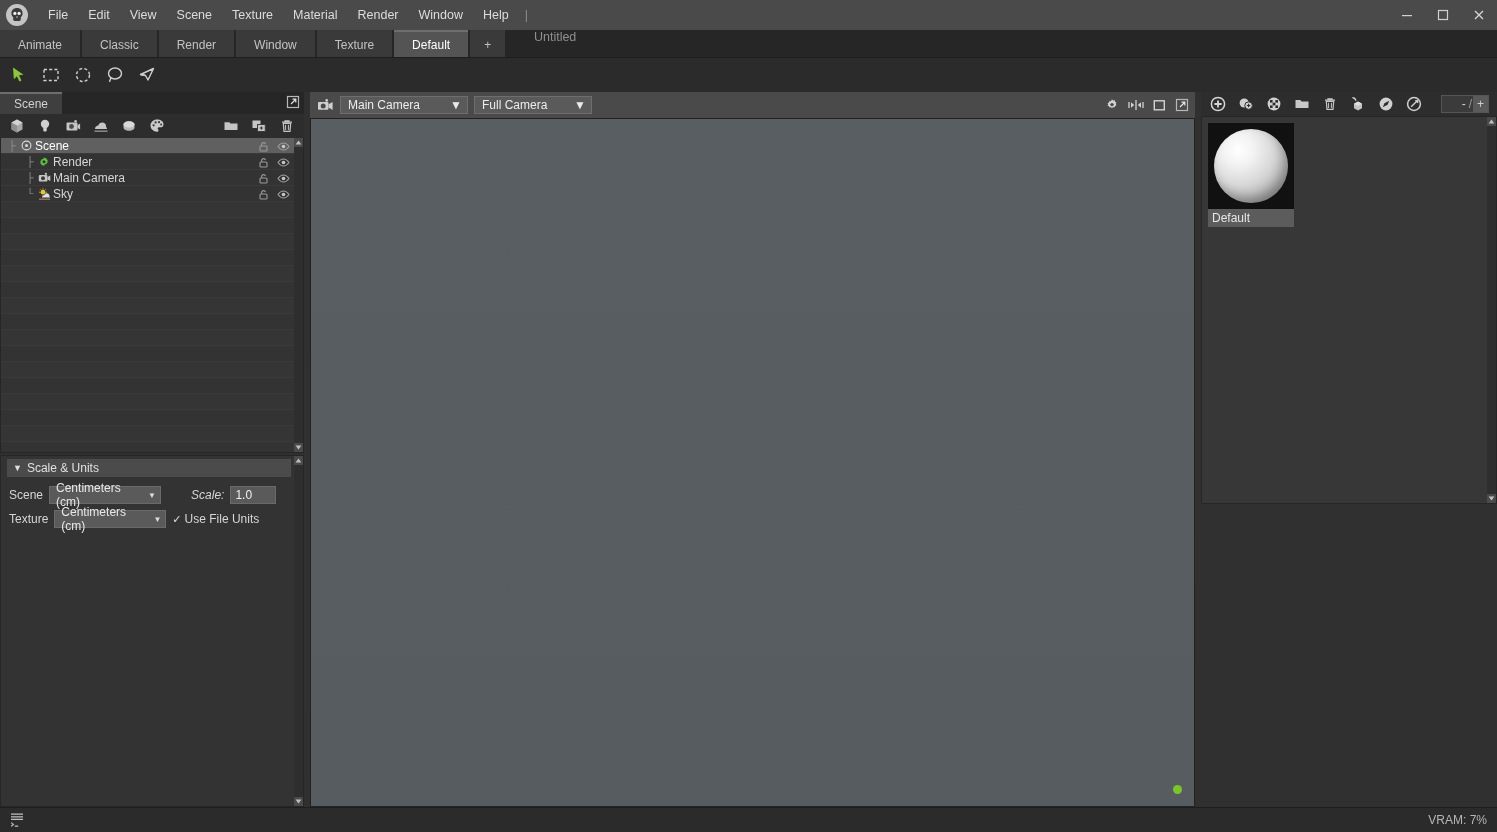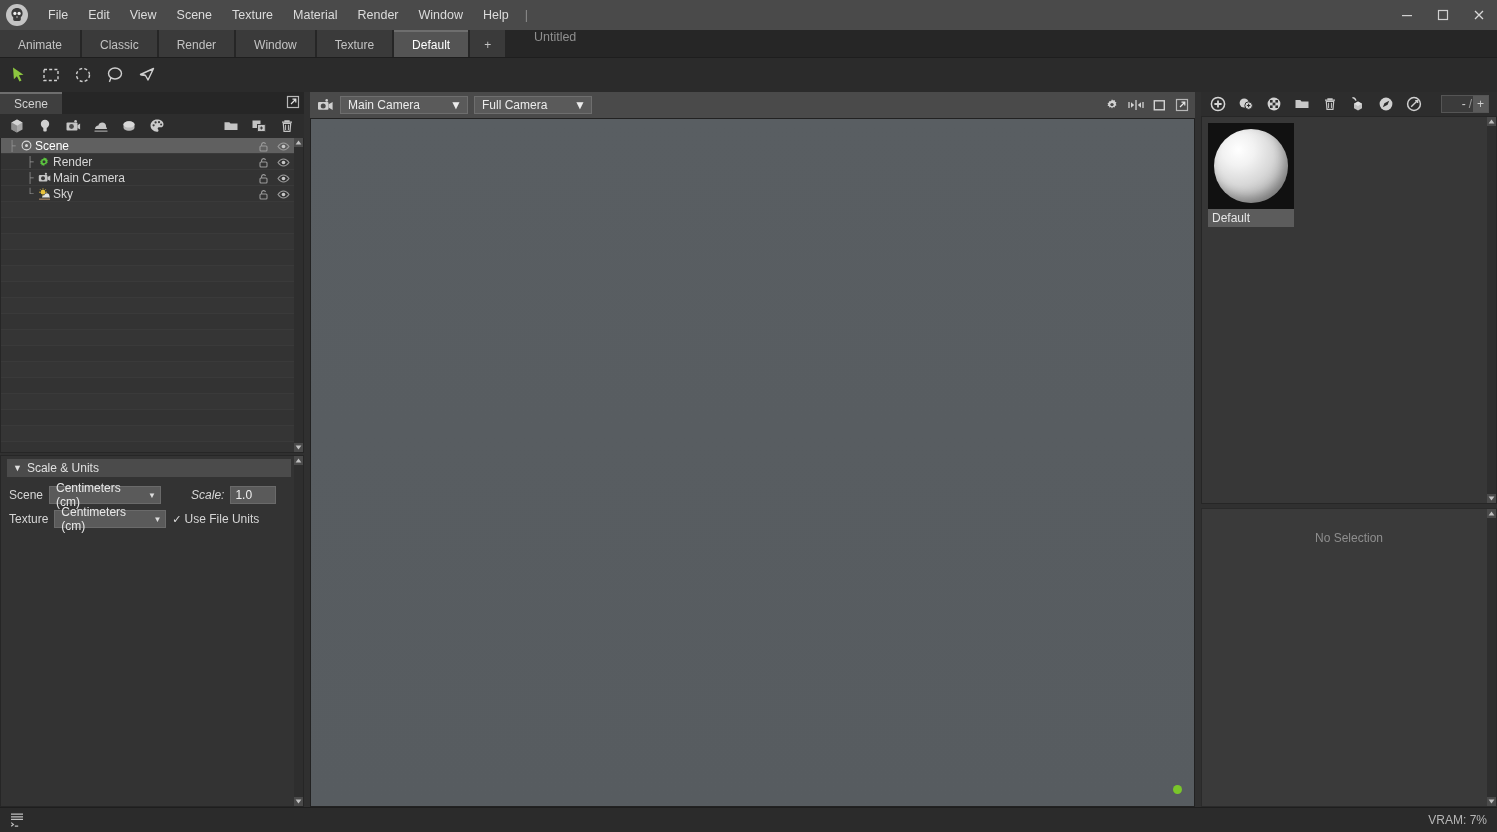--- a/index.html
+++ b/index.html
@@ -666,37 +666,20 @@
             </div>
             <div class="down">
               <svg width="7" height="5" viewBox="0 0 7 5" class="ico">
                   <path d="M3.5 4.4L0.6 0.6h5.8z" fill="#c0c0c0"></path>
                 </svg>
             </div>
           </div>
         </div>
       </div>
 
-      <div class="props-area">
-        <div class="props-body">
-          <span class="props-empty">No Selection</span>
-          <div class="vscroll">
-            <div class="up">
-              <svg width="7" height="5" viewBox="0 0 7 5" class="ico">
-                  <path d="M3.5 0.6L6.4 4.4H0.6z" fill="#c0c0c0"></path>
-                </svg>
-            </div>
-            <div class="down">
-              <svg width="7" height="5" viewBox="0 0 7 5" class="ico">
-                  <path d="M3.5 4.4L0.6 0.6h5.8z" fill="#c0c0c0"></path>
-                </svg>
-            </div>
-          </div>
-        </div>
-      </div>
     </div>
   </div>
 
   <div class="statusbar">
     <span>
       <svg width="18" height="16" viewBox="0 0 18 16" class="ico">
         <path d="M1 2.2h12M1 4.8h12M1 7.4h12" stroke="#c0c0c0" stroke-width="1.2"></path>
         <path d="M1.2 10.6l2.2 1.8-2.2 1.8M4.8 14.2h3.4" stroke="#c0c0c0" stroke-width="1.2" fill="none"></path>
       </svg>
     </span>

